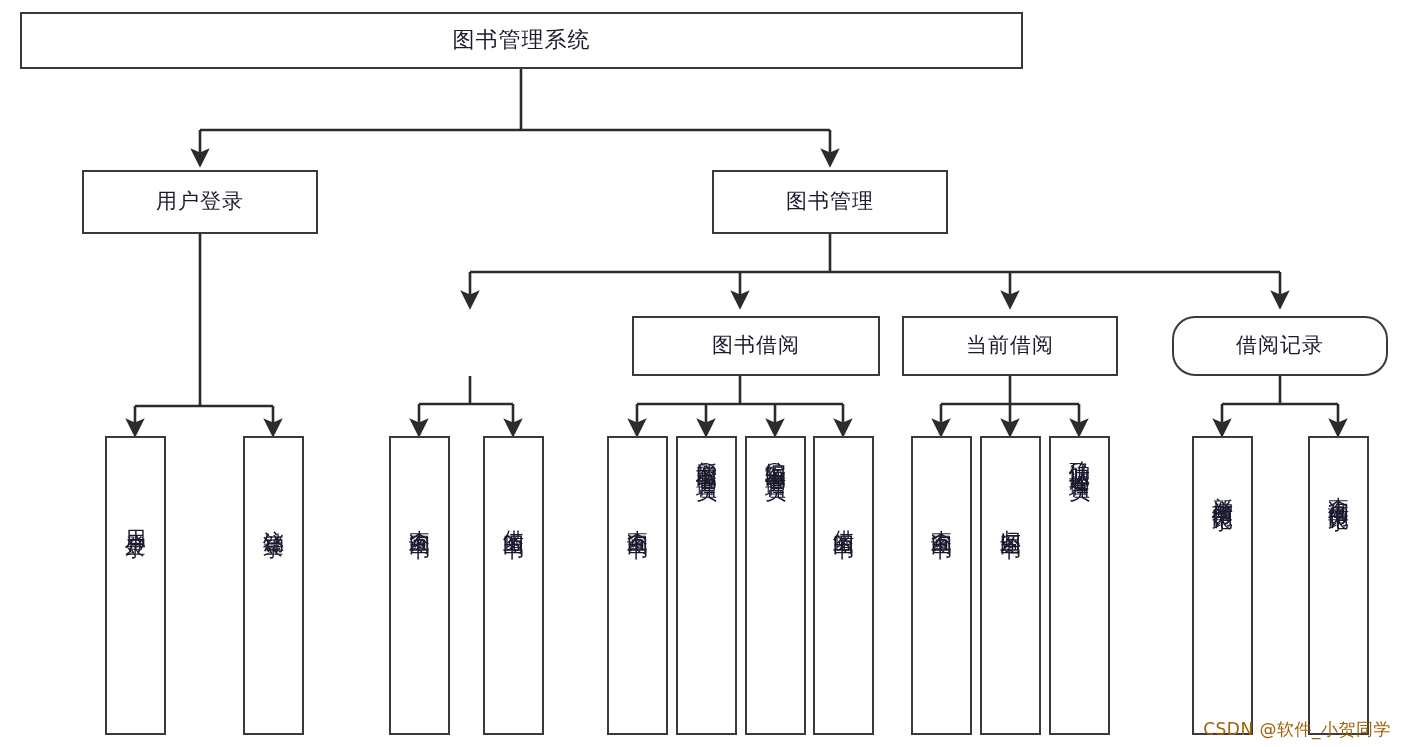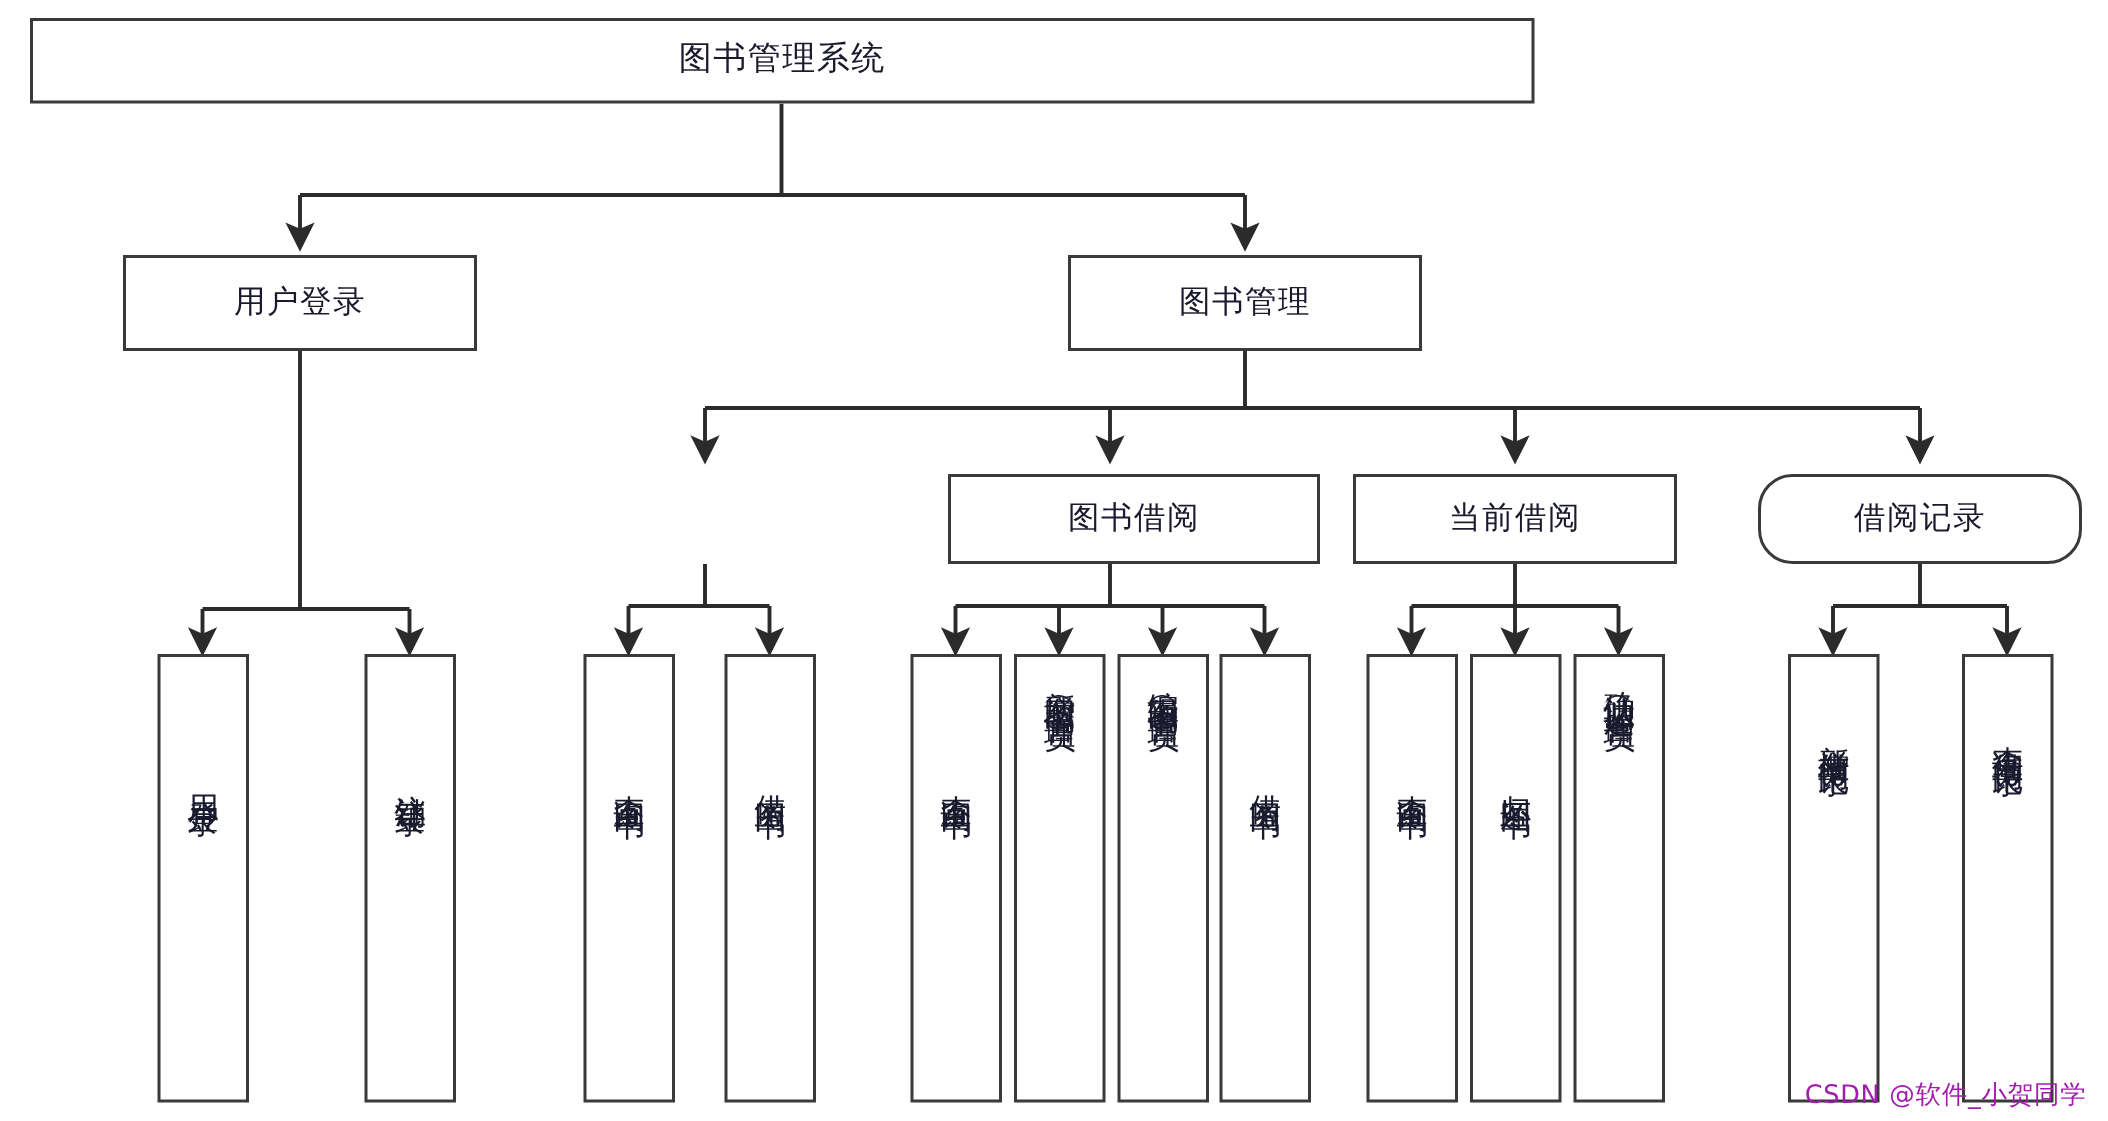--- a/index.html
+++ b/index.html
@@ -57,21 +57,21 @@
     letter-spacing: 3px;
     line-height: 1.05;
     white-space: nowrap;
     color: #1a1a2e;
   }
   .watermark {
     position: absolute;
     right: 14px;
     bottom: 6px;
     font-size: 17px;
-    color: #a21caf;
+    color: #a16207;
     letter-spacing: 0.5px;
     z-index: 5;
     white-space: nowrap;
   }
 </style>
 </head>
 <body>
 
 <div id="canvas">
 

